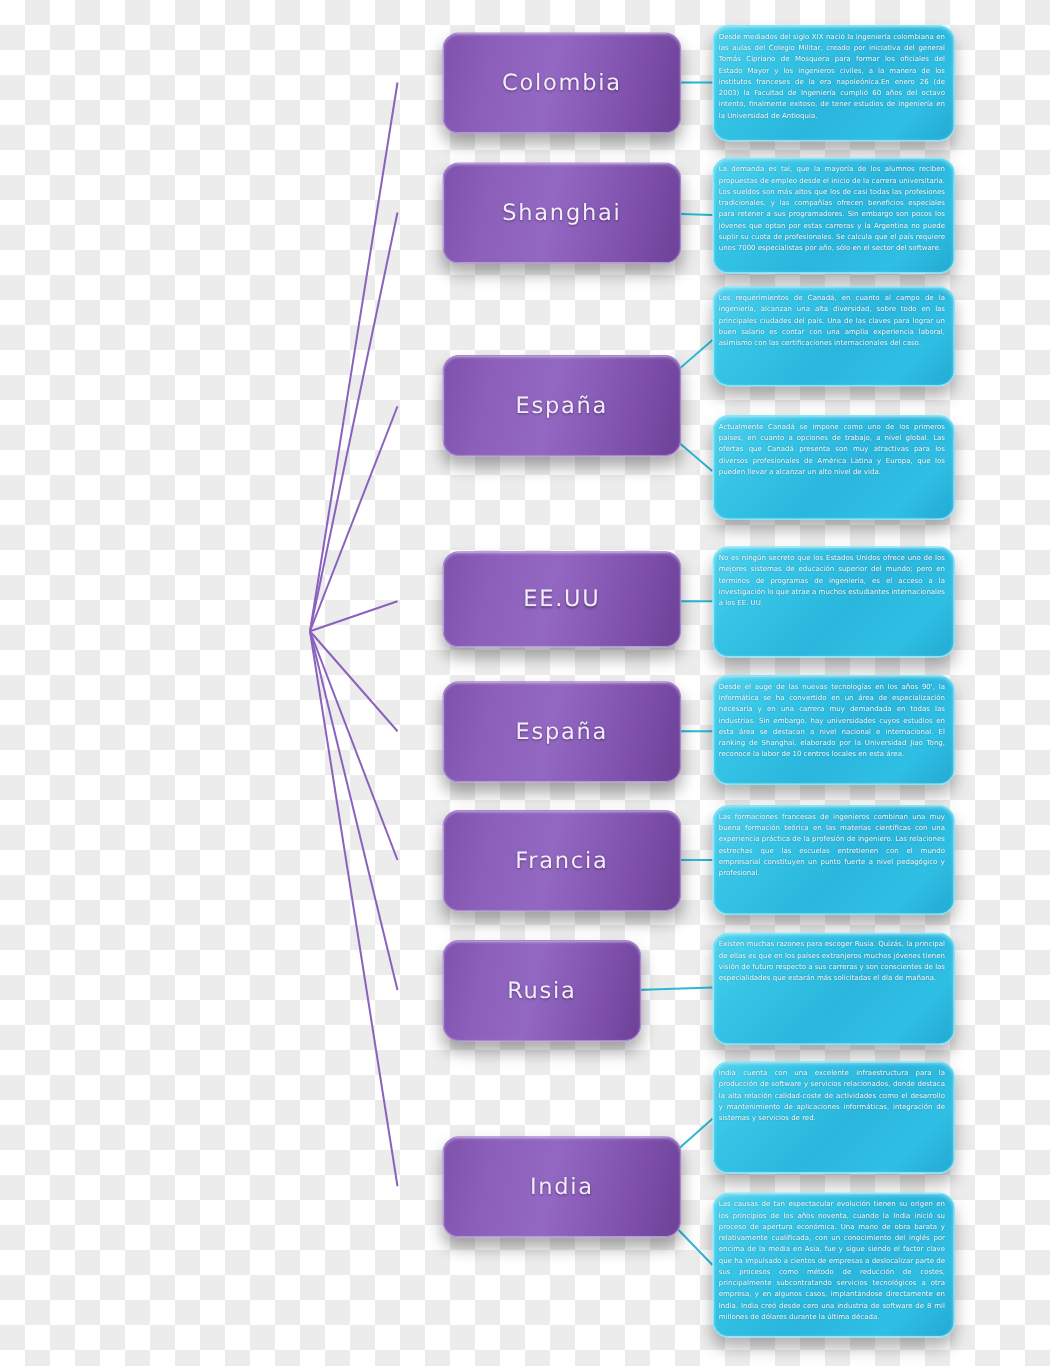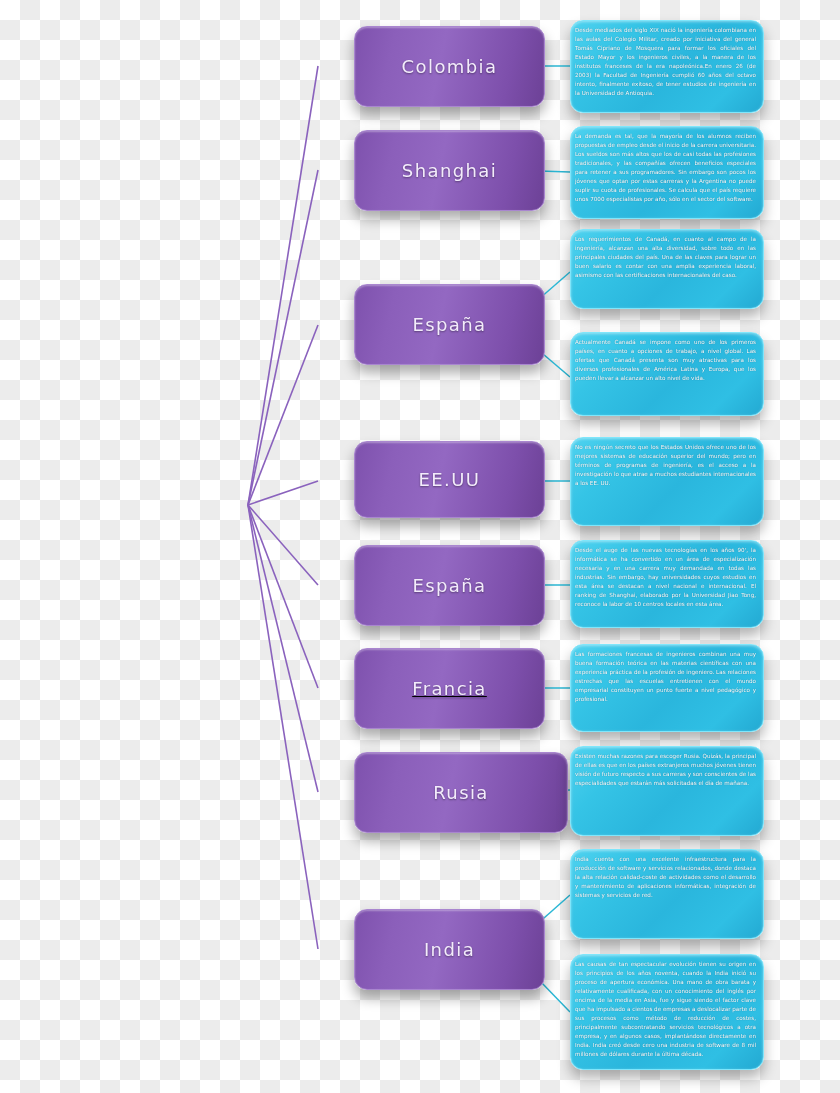--- a/index.html
+++ b/index.html
@@ -123,25 +123,25 @@
   </div>
 
   <div class="node-purple" style="left:318px;top:441px;width:191px;height:77px;">
     <span class="txt">EE.UU</span>
   </div>
 
   <div class="node-purple" style="left:318px;top:545px;width:191px;height:81px;">
     <span class="txt">España</span>
   </div>
 
-  <div class="node-purple" style="left:318px;top:648px;width:191px;height:81px;text-decoration:underline;">
+  <div class="node-purple" style="left:318px;top:648px;width:191px;height:81px;">
     <span class="txt">Francia</span>
   </div>
 
-  <div class="node-purple" style="left:318px;top:752px;width:214px;height:81px;">
+  <div class="node-purple" style="left:318px;top:752px;width:159px;height:81px;">
     <span class="txt">Rusia</span>
   </div>
 
   <div class="node-purple" style="left:318px;top:909px;width:191px;height:81px;text-align:right;">
     <span class="txt">India</span>
   </div>
 
   <div class="note-cyan" style="left:570px;top:20px;width:194px;height:93px;">
     <span class="txt">Desde mediados del siglo XIX nació la ingeniería colombiana en las aulas del Colegio Militar, creado por iniciativa del general Tomás Cipriano de Mosquera para formar los oficiales del Estado Mayor y los ingenieros civiles, a la manera de los institutos franceses de la era napoleónica.En enero 26 (de 2003) la Facultad de Ingeniería cumplió 60 años del octavo intento, finalmente exitoso, de tener estudios de ingeniería en la Universidad de Antioquia.</span>
   </div>

